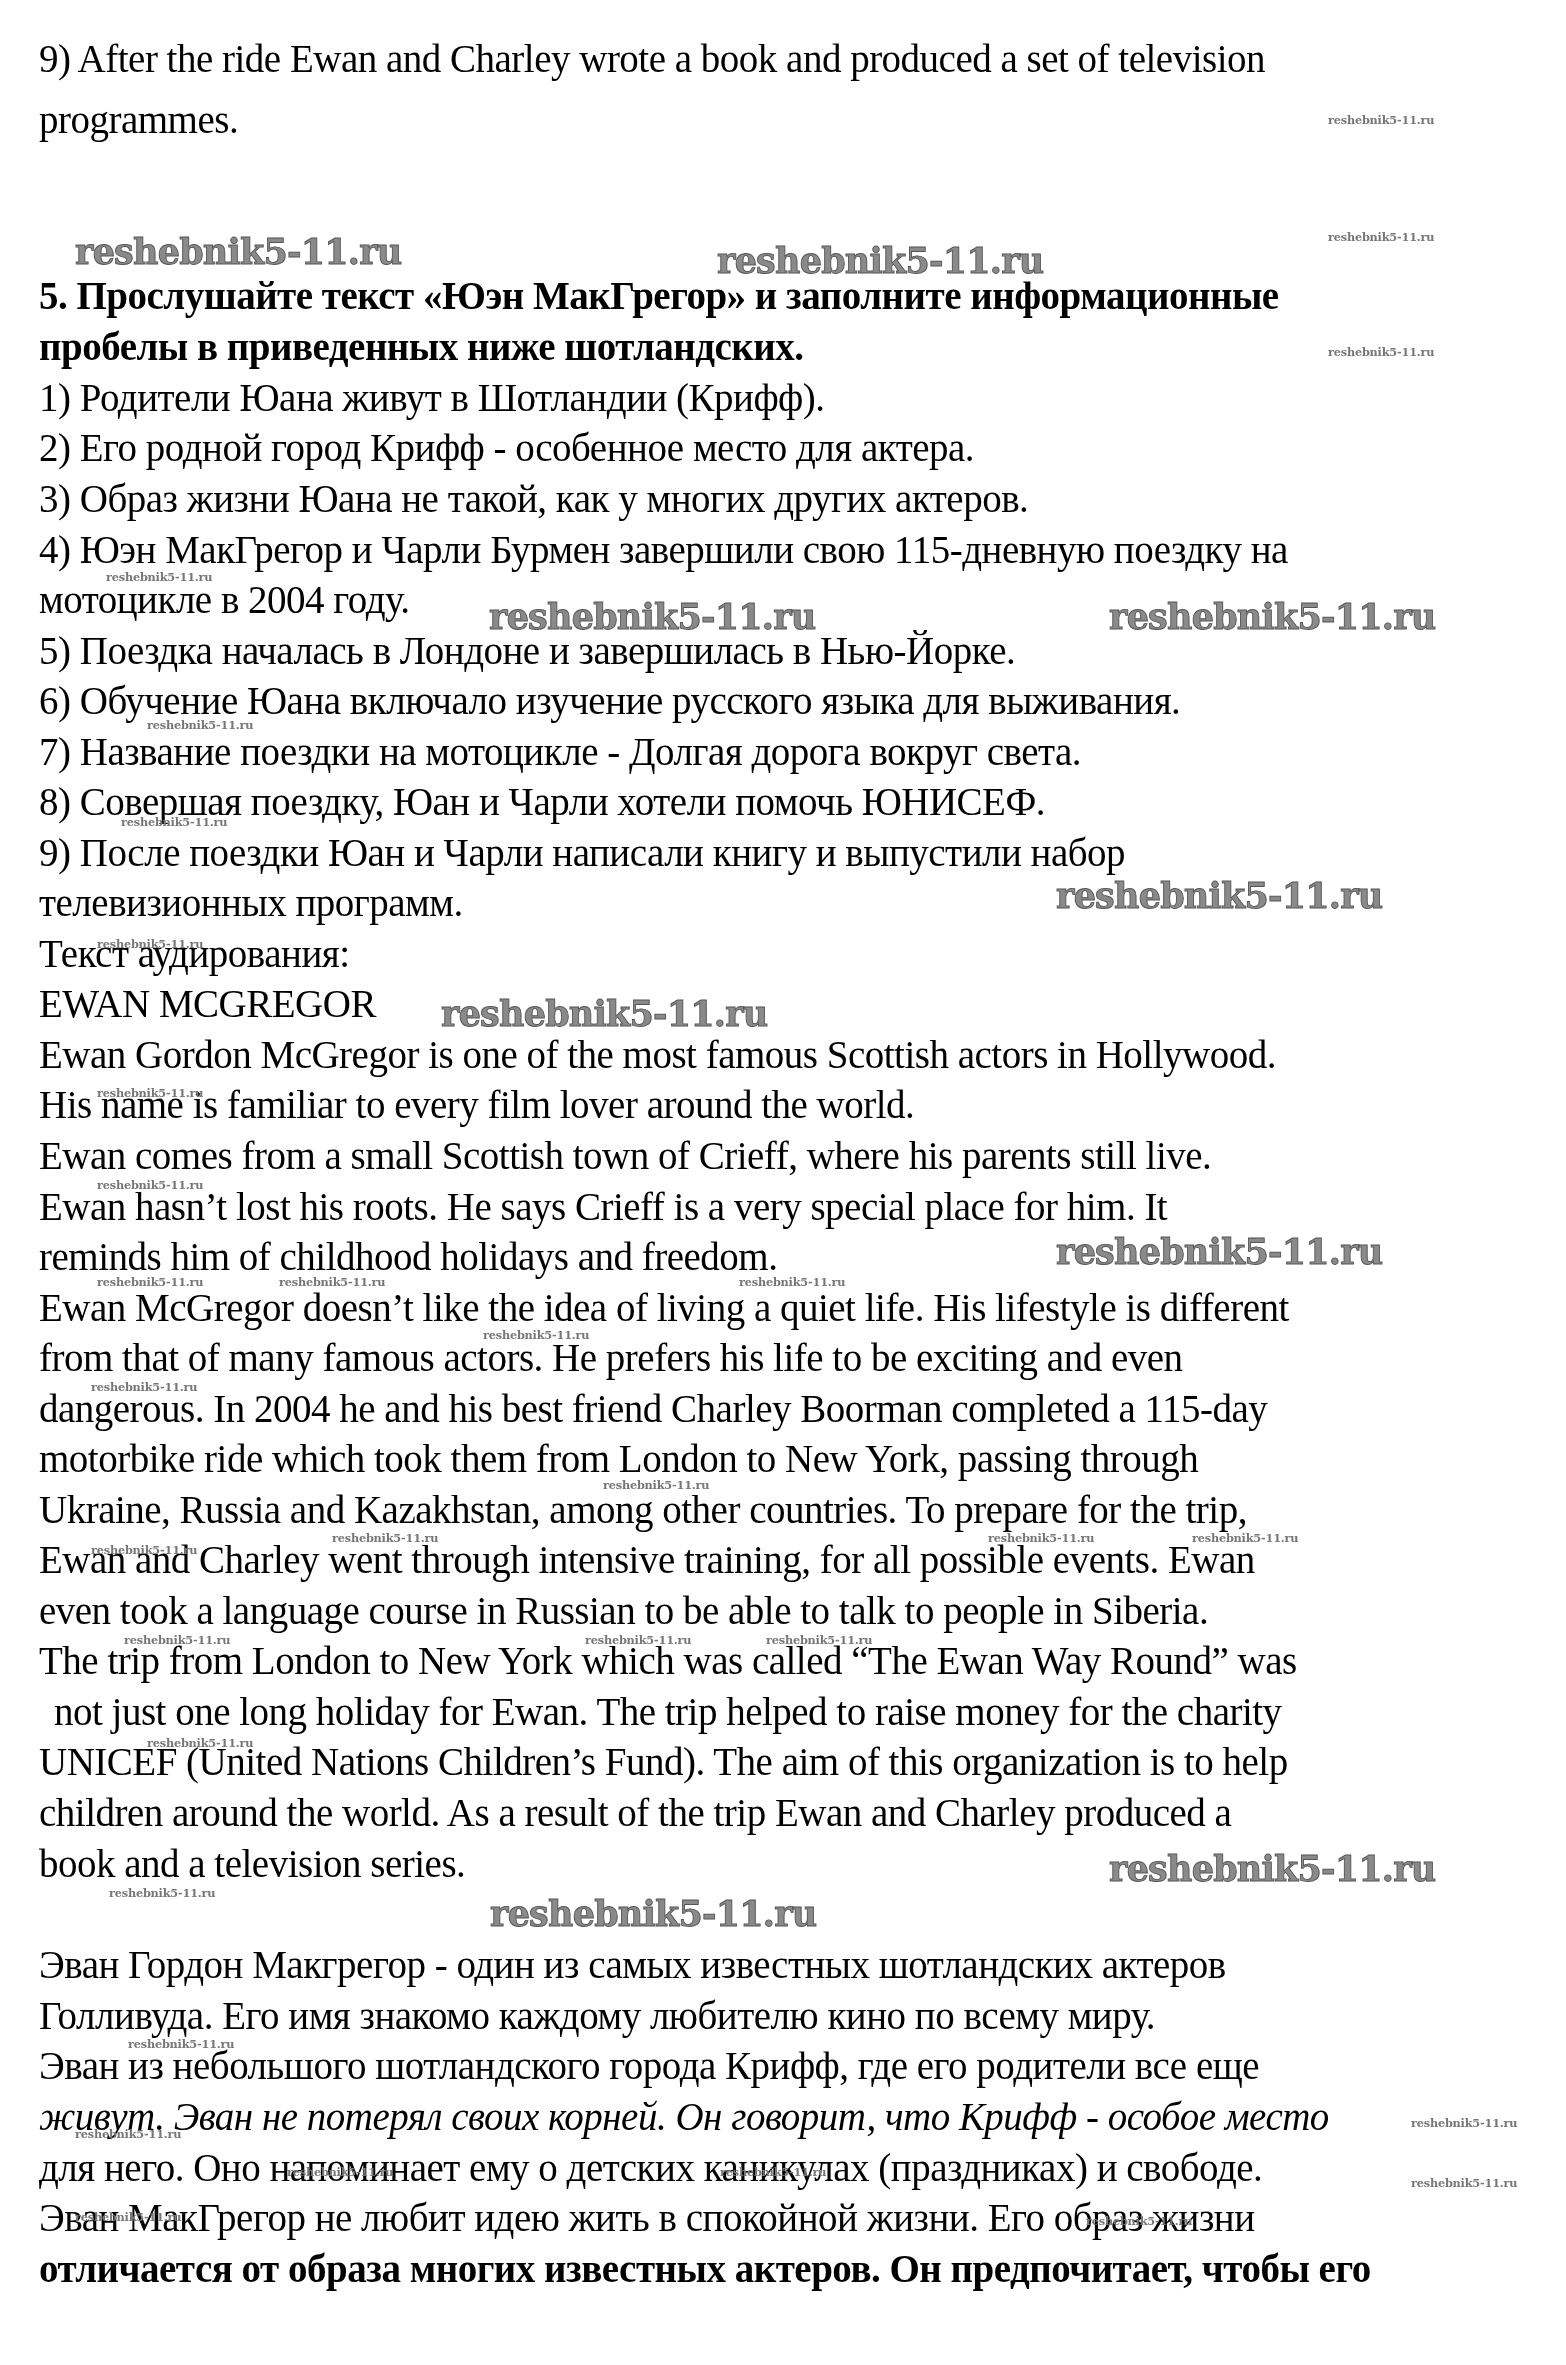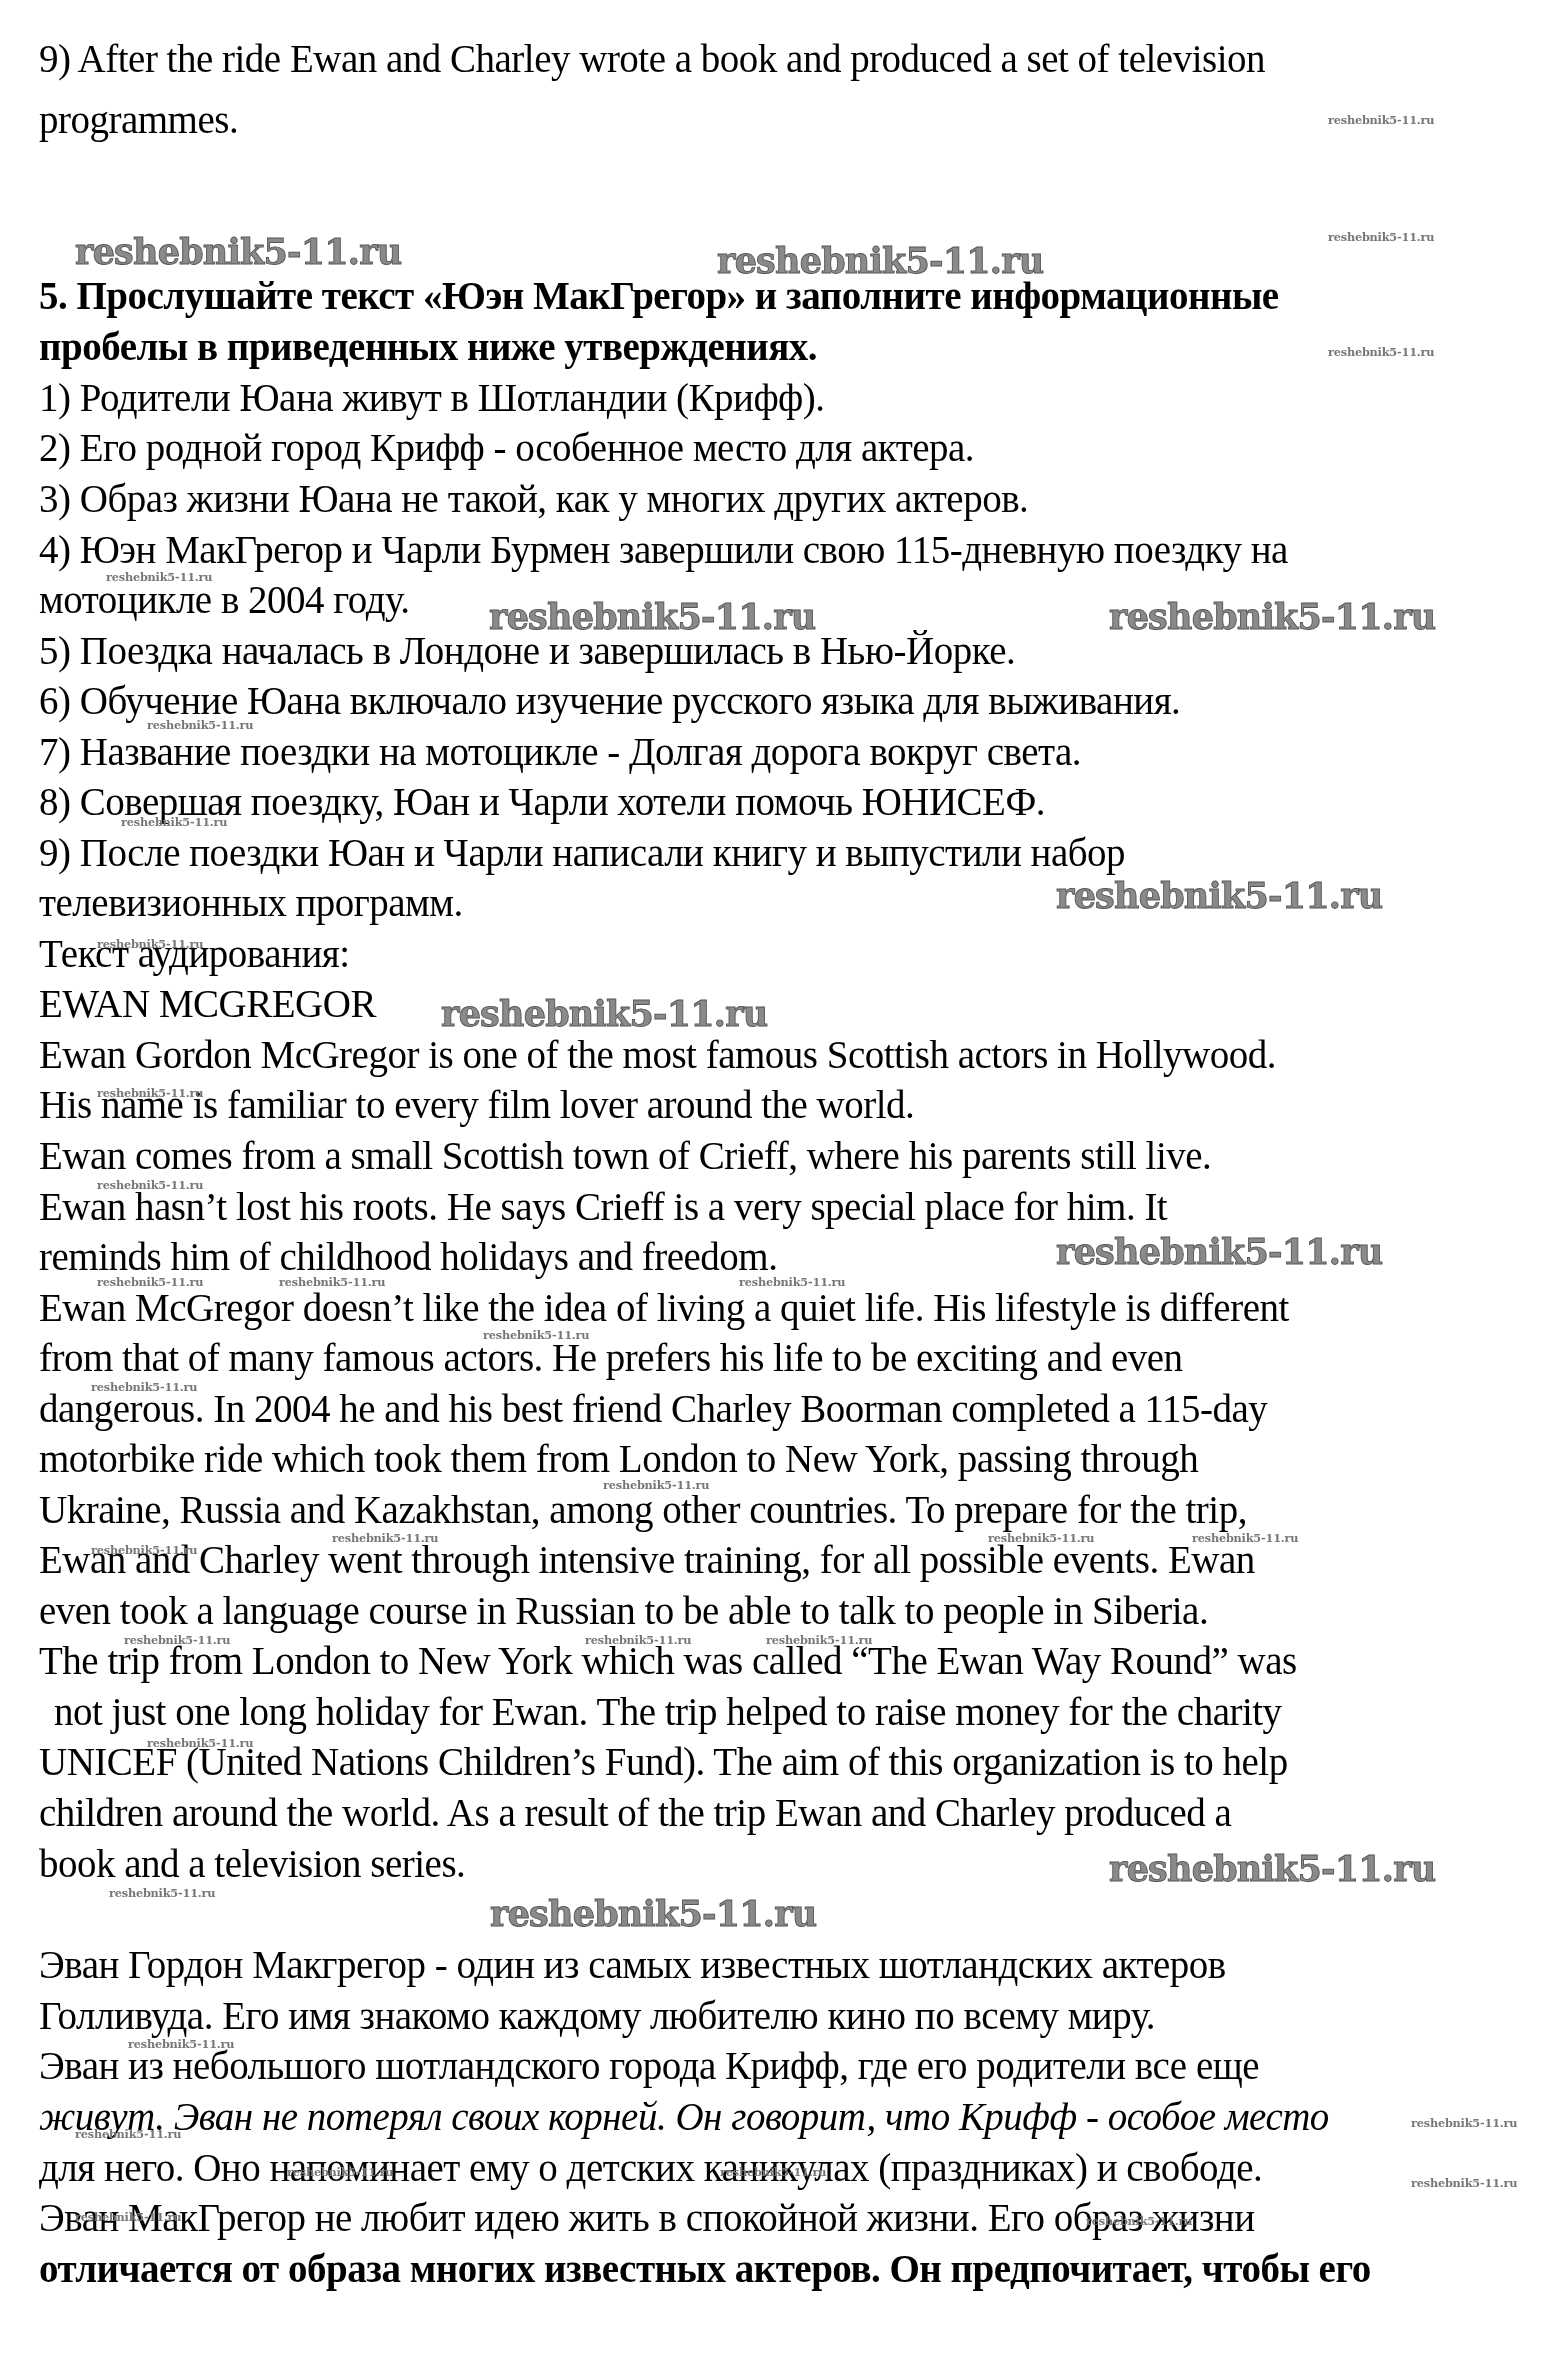--- a/index.html
+++ b/index.html
@@ -17,21 +17,21 @@
 </style>
 </head>
 <body>
 
 <div class="page">
 
   <div class="line" style="top:36px;">9) After the ride Ewan and Charley wrote a book and produced a set of television</div>
   <div class="line" style="top:97px;">programmes.</div>
 
   <div class="line bold" style="top:273px;">5. Прослушайте текст «Юэн МакГрегор» и заполните информационные</div>
-  <div class="line bold" style="top:324px;">пробелы в приведенных ниже утверждениях.</div>
+  <div class="line bold" style="top:324px;">пробелы в приведенных ниже шотландских.</div>
 
   <div class="line" style="top:375px;">1) Родители Юана живут в Шотландии (Крифф).</div>
   <div class="line" style="top:425px;">2) Его родной город Крифф - особенное место для актера.</div>
   <div class="line" style="top:476px;">3) Образ жизни Юана не такой, как у многих других актеров.</div>
   <div class="line" style="top:527px;">4) Юэн МакГрегор и Чарли Бурмен завершили свою 115-дневную поездку на</div>
   <div class="line" style="top:577px;">мотоцикле в 2004 году.</div>
   <div class="line" style="top:628px;">5) Поездка началась в Лондоне и завершилась в Нью-Йорке.</div>
   <div class="line" style="top:678px;">6) Обучение Юана включало изучение русского языка для выживания.</div>
   <div class="line" style="top:729px;">7) Название поездки на мотоцикле - Долгая дорога вокруг света.</div>
   <div class="line" style="top:779px;">8) Совершая поездку, Юан и Чарли хотели помочь ЮНИСЕФ.</div>

